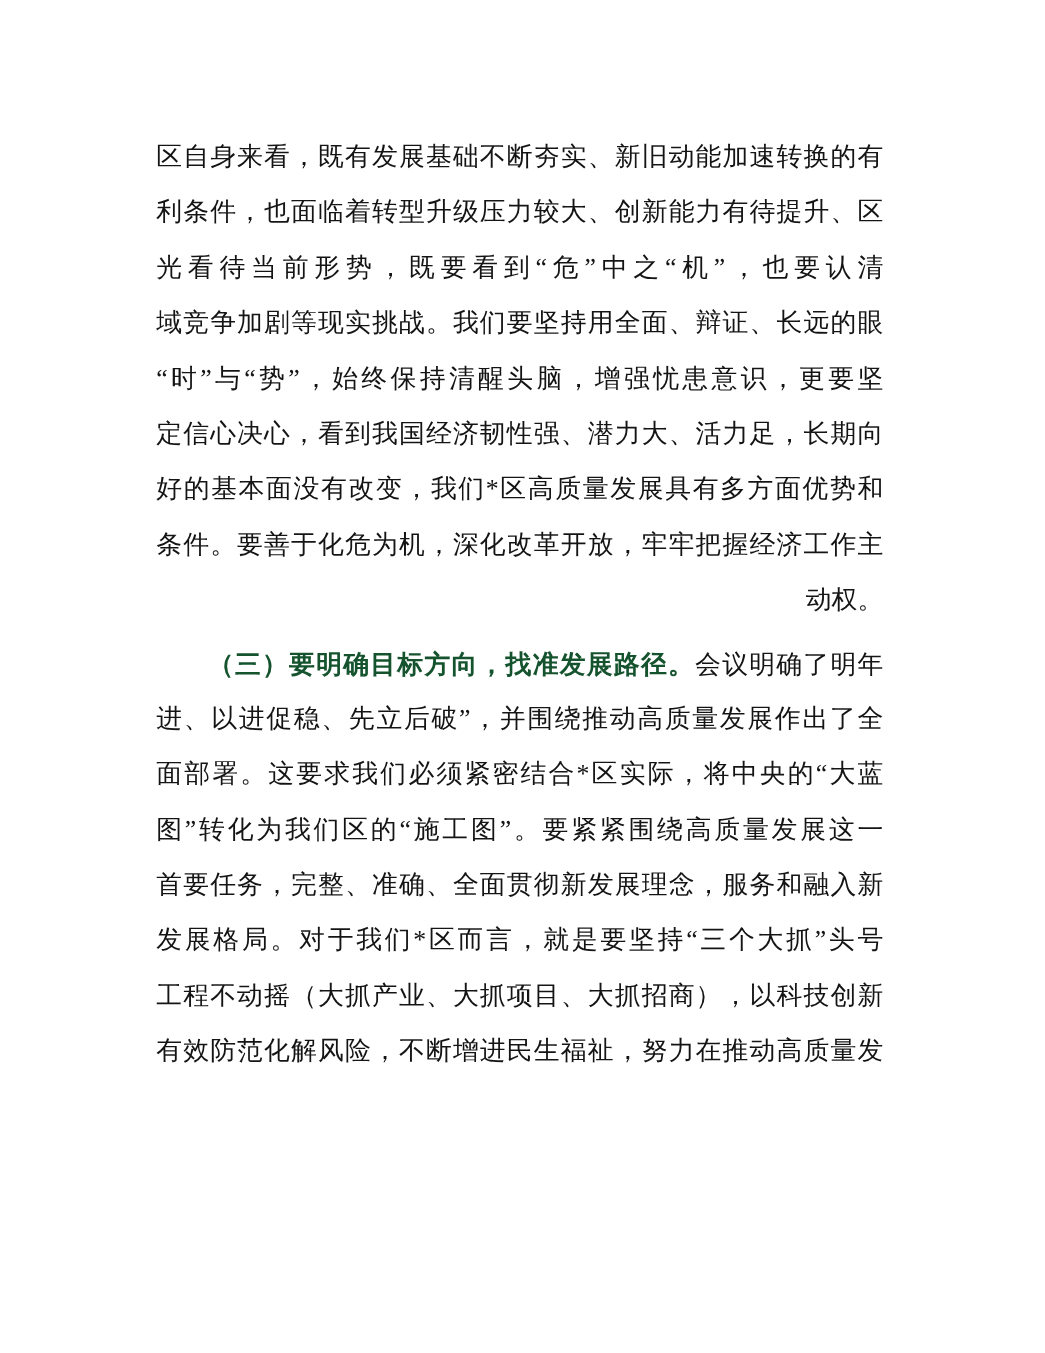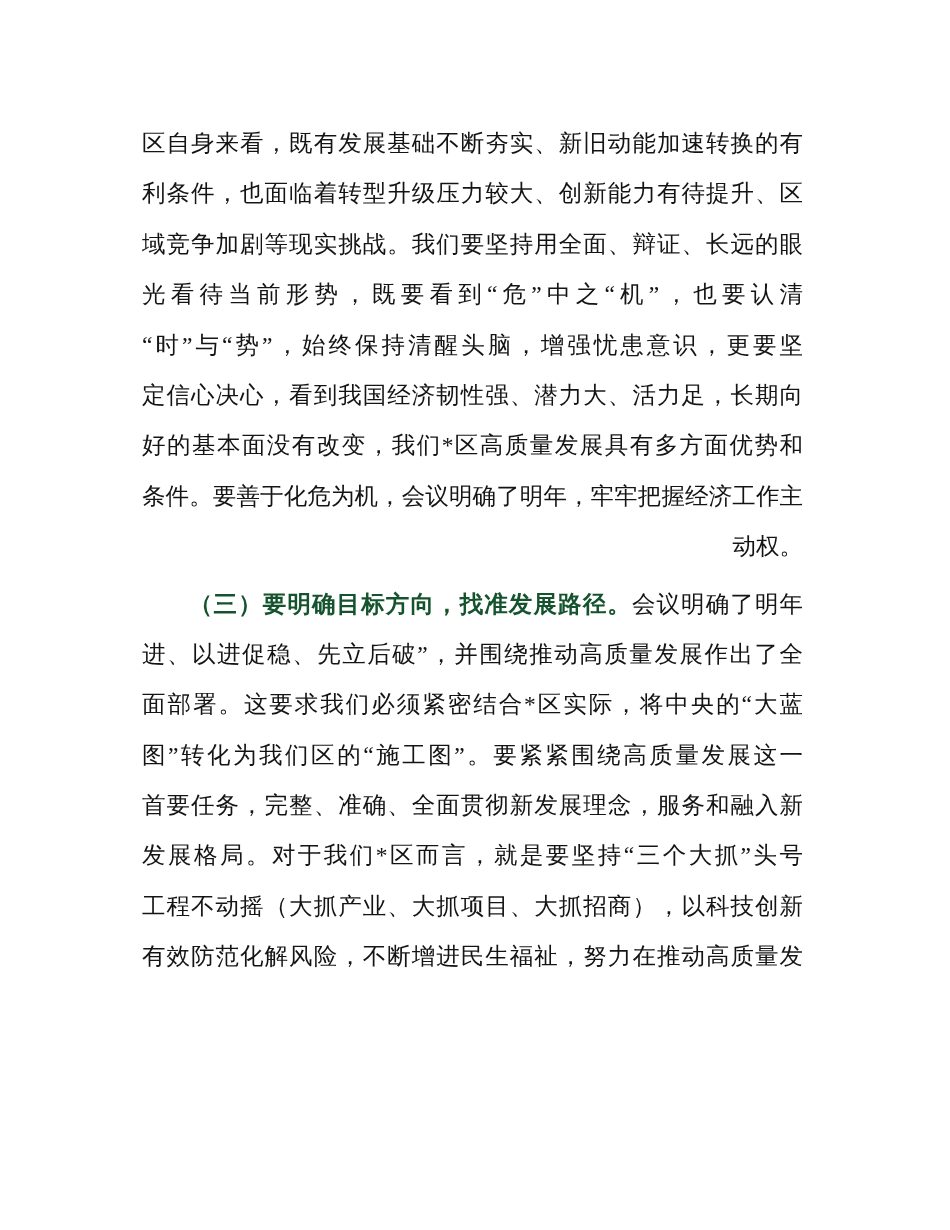--- a/index.html
+++ b/index.html
@@ -56,26 +56,26 @@
 </style>
 </head>
 <body>
 
 <div class="page">
   <div class="text-block">
 
     <p class="para para-1">
       <span class="line j">区自身来看，既有发展基础不断夯实、新旧动能加速转换的有</span>
       <span class="line j">利条件，也面临着转型升级压力较大、创新能力有待提升、区</span>
+      <span class="line j">光看待当前形势，既要看到“危”中之“机”，也要认清</span>
       <span class="line j">域竞争加剧等现实挑战。我们要坚持用全面、辩证、长远的眼</span>
-      <span class="line j">光看待当前形势，既要看到“危”中之“机”，也要认清</span>
       <span class="line j">“时”与“势”，始终保持清醒头脑，增强忧患意识，更要坚</span>
       <span class="line j">定信心决心，看到我国经济韧性强、潜力大、活力足，长期向</span>
       <span class="line j">好的基本面没有改变，我们*区高质量发展具有多方面优势和</span>
-      <span class="line j">条件。要善于化危为机，会议明确了明年，牢牢把握经济工作主</span>
+      <span class="line j">条件。要善于化危为机，深化改革开放，牢牢把握经济工作主</span>
       <span class="line short">动权。</span>
     </p>
 
     <p class="para para-2">
       <span class="line j first-line"><b class="lead">（三）要明确目标方向，找准发展路径。</b><span>会议明确了明年</span></span>
       <span class="line j">进、以进促稳、先立后破”，并围绕推动高质量发展作出了全</span>
       <span class="line j">面部署。这要求我们必须紧密结合*区实际，将中央的“大蓝</span>
       <span class="line j">图”转化为我们区的“施工图”。要紧紧围绕高质量发展这一</span>
       <span class="line j">首要任务，完整、准确、全面贯彻新发展理念，服务和融入新</span>
       <span class="line j">发展格局。对于我们*区而言，就是要坚持“三个大抓”头号</span>

